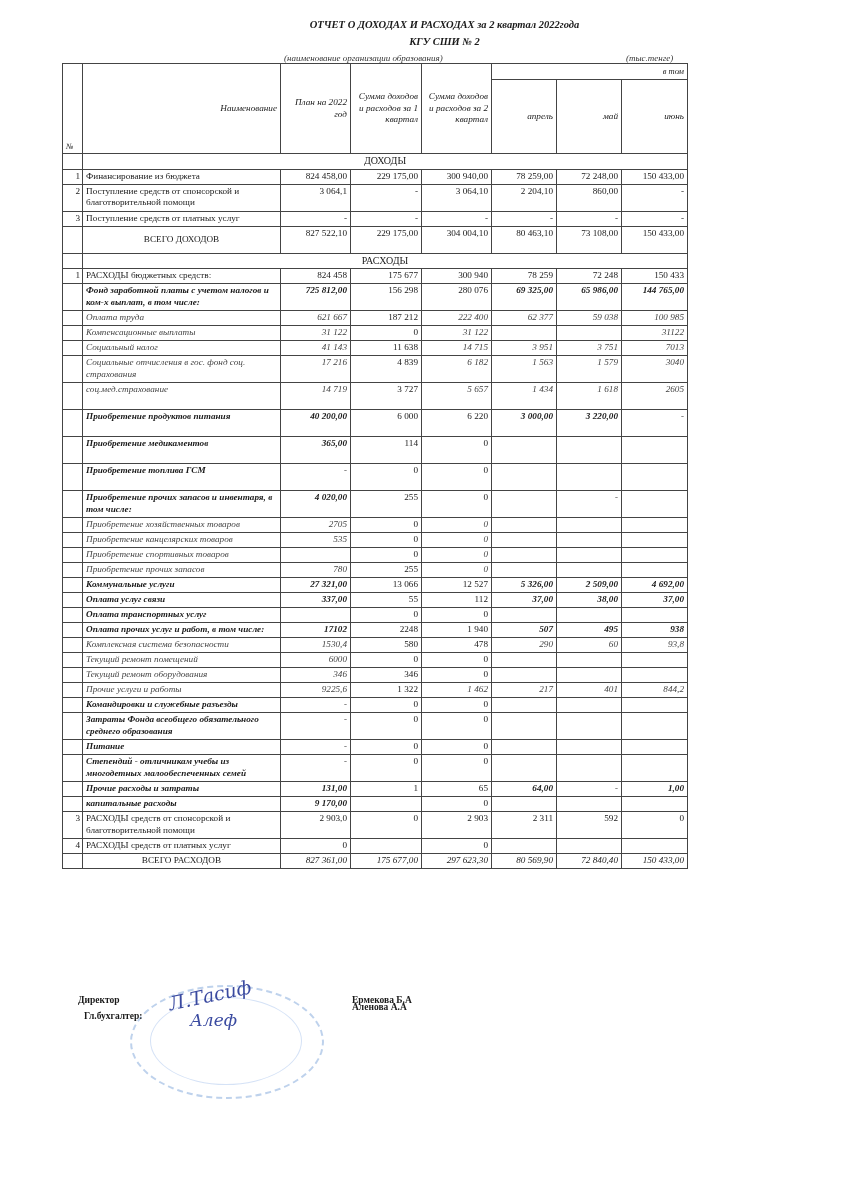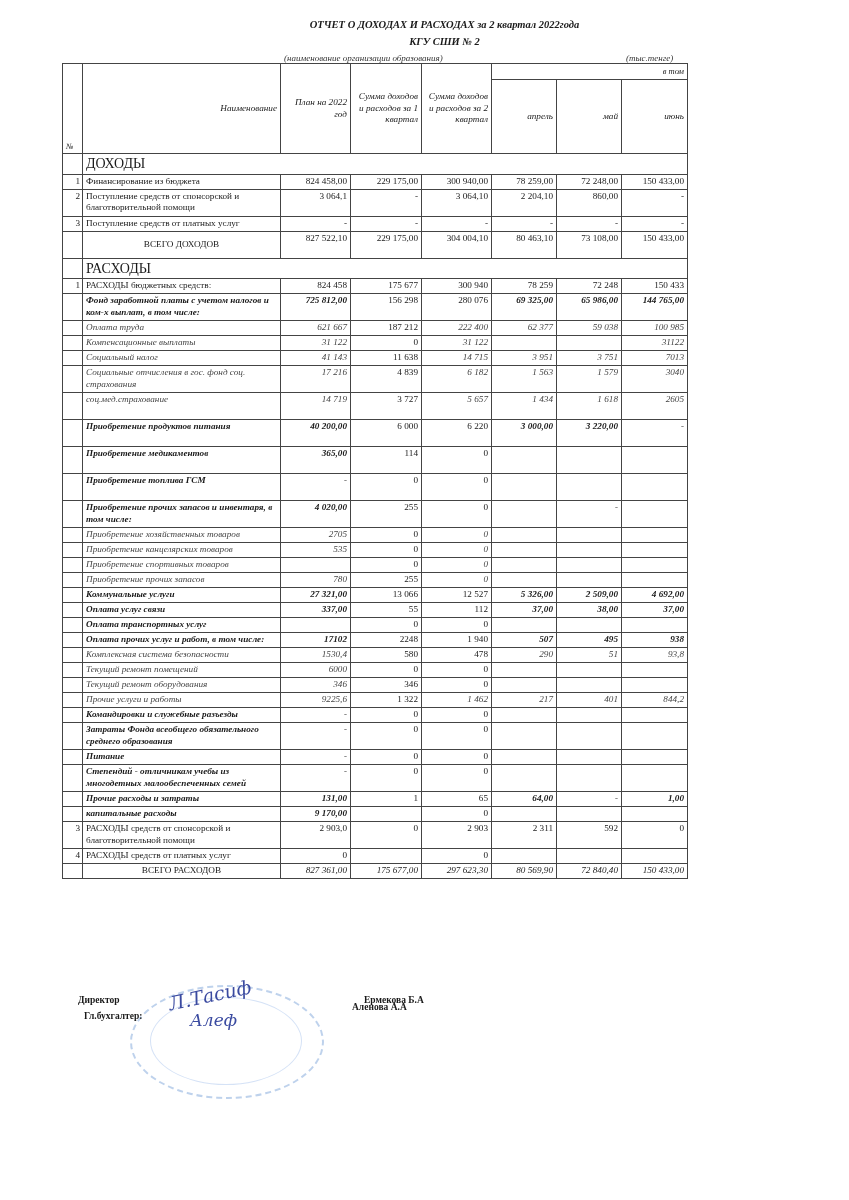--- a/index.html
+++ b/index.html
@@ -21,21 +21,21 @@
   col.c-name { width: 198px; }
   col.c-plan { width: 70px; }
   col.c-q1 { width: 71px; }
   col.c-q2 { width: 70px; }
   col.c-m { width: 65px; }
   col.c-m3 { width: 66px; }
   th { font-style: italic; text-align: right; vertical-align: middle !important; }
   .hdr-main { height: 74px; }
   .num { text-align: right; }
   .idx { text-align: right; padding-right: 2px !important; }
-  .sec { font-size: 14px; }
+  .sec { text-align: center; font-size: 10px; }
   .total { text-align: center; }
   .b { font-weight: bold; }
   .i { font-style: italic; }
   .bi { font-weight: bold !important; font-style: italic; }
   .light { color: #444; }
   .r2 td { height: 24px; }
   .r1 td { height: 12px; }
 
   .sig { position: absolute; font-size: 9.5px; font-weight: bold; }
   .stamp { position: absolute; left: 130px; top: 985px; width: 190px; height: 110px;
@@ -320,21 +320,21 @@
         <td class="num bi">495</td>
         <td class="num bi">938</td>
       </tr>
       <tr class="r1">
         <td class="idx"></td>
         <td class="i light">Комплексная система безопасности</td>
         <td class="num i light">1530,4</td>
         <td class="num ">580</td>
         <td class="num ">478</td>
         <td class="num i light">290</td>
-        <td class="num i light">51</td>
+        <td class="num i light">60</td>
         <td class="num i light">93,8</td>
       </tr>
       <tr class="r1">
         <td class="idx"></td>
         <td class="i light">Текущий ремонт помещений</td>
         <td class="num i light">6000</td>
         <td class="num ">0</td>
         <td class="num ">0</td>
         <td class="num i light"></td>
         <td class="num i light"></td>
@@ -451,16 +451,16 @@
       <td class="num i">150 433,00</td>
     </tr>
   </tbody>
 </table>
 
 <div class="stamp"></div>
 <div class="stamp-inner"></div>
 
 <div class="sig" style="left:78px; top:995px;">Директор</div>
 <div class="sig" style="left:84px; top:1011px;">Гл.бухгалтер:</div>
-<div class="sig" style="left:352px; top:995px;margin-left:12px;">Ермекова Б.А</div>
+<div class="sig" style="left:352px; top:995px;">Ермекова Б.А</div>
 <div class="sig" style="left:352px; top:1002px;">Аленова А.А</div>
 <div class="signature" style="left:168px; top:984px; transform:rotate(-12deg);">Л.Тасиф</div>
 <div class="signature" style="left:190px; top:1010px; font-size:17px;">Алеф</div>
 
 </body></html>

